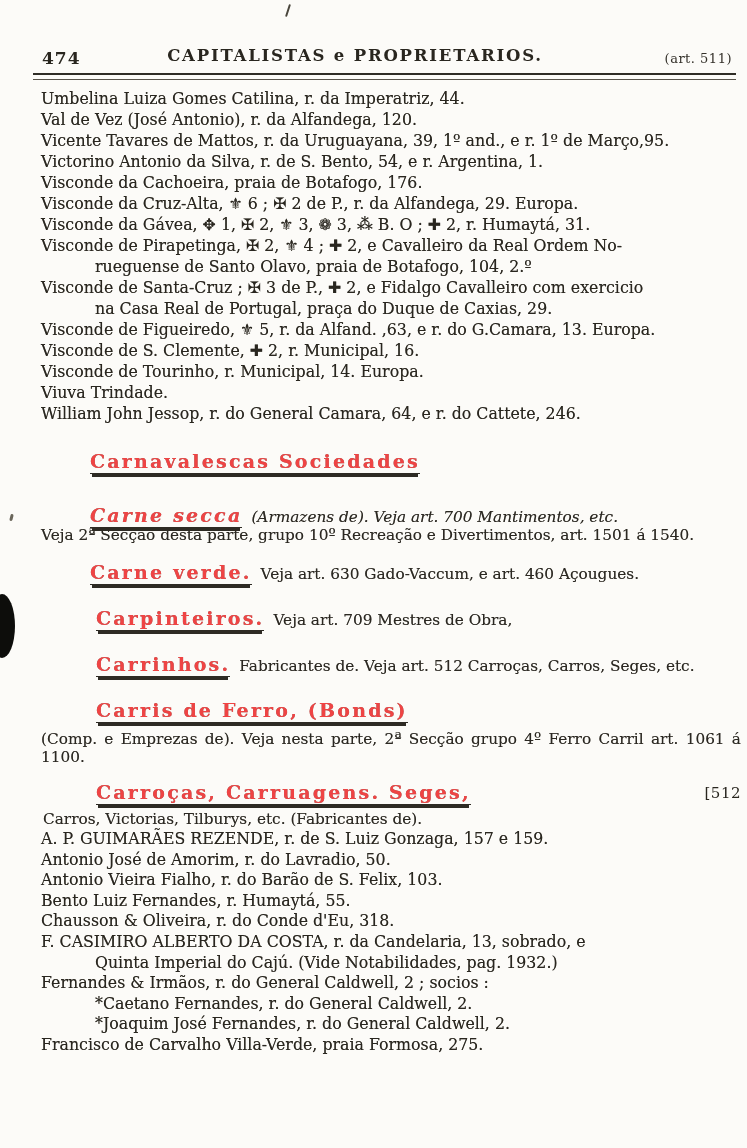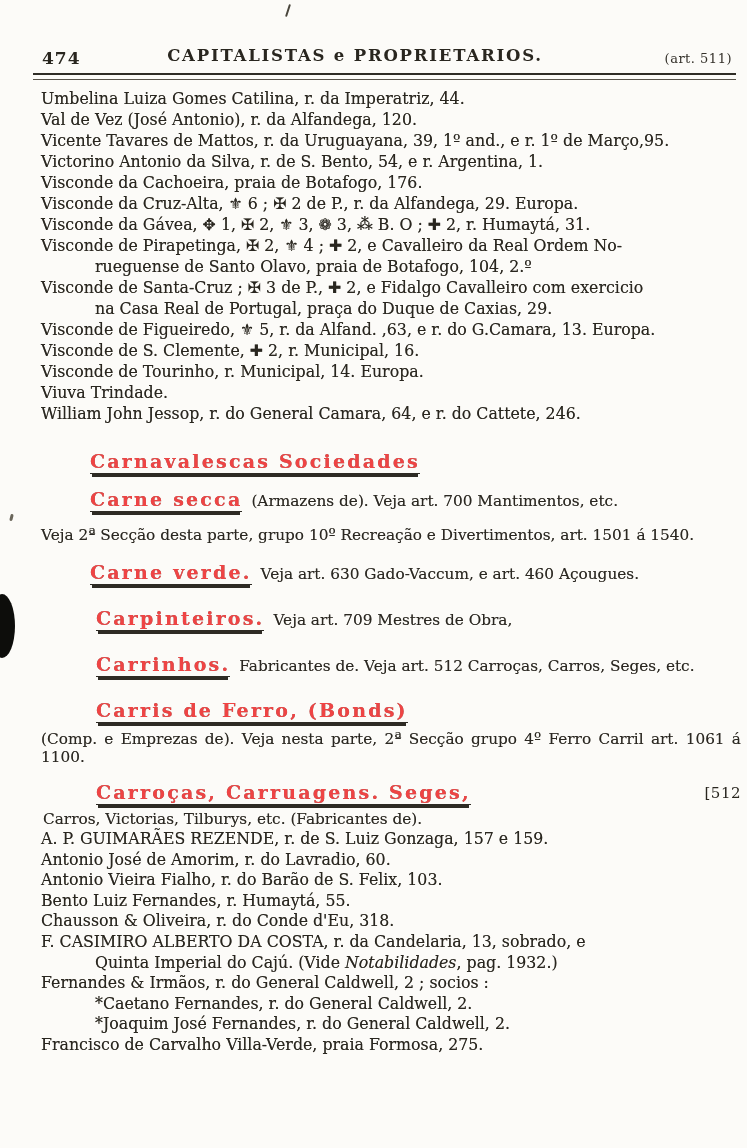--- a/index.html
+++ b/index.html
@@ -14,21 +14,21 @@
   .header-row{left:34px;top:46px;width:702px;height:24px;}
   .page-num{position:absolute;left:8px;top:2px;font-size:17px;font-weight:bold;letter-spacing:1px;}
   .header-title{position:absolute;left:0;right:60px;top:0;text-align:center;font-size:16.5px;font-weight:bold;letter-spacing:1.8px;}
   .header-art{position:absolute;right:4px;top:5px;font-size:13px;letter-spacing:.5px;color:#34312a;}
   .header-rule{left:33px;top:73px;width:703px;height:4px;border-top:2.5px solid #2f2d26;border-bottom:1px solid #57534a;}
   
   .entries{left:41px;top:88px;width:702px;font-size:15.8px;line-height:21px;white-space:nowrap;}
   .entries2{left:41px;top:829px;width:702px;font-size:15.8px;line-height:20.6px;white-space:nowrap;}
   .entry{text-shadow:0 0 .4px rgba(45,42,33,.55);}
   .entry.ind{padding-left:54px;}
-  .it{font-style:italic;}
+  .it{}
   
   .hd{
     display:inline-block;font-size:19px;font-weight:bold;letter-spacing:2.2px;
     color:#ef4444;padding-bottom:1px;
     border-bottom:1.5px solid #2e2b24;
     box-shadow:0 5px 0 -2px #2e2b24;
     text-shadow:0 0 .5px rgba(40,37,28,.6);
   }
   .sec-body{font-size:15.3px;color:#2b2822;text-shadow:0 0 .4px rgba(45,42,33,.5);}
   .inline-sec{white-space:nowrap;}
@@ -72,21 +72,21 @@
     <div class="entry">Visconde de Tourinho, r. Municipal, 14. Europa.</div>
     <div class="entry">Viuva Trindade.</div>
     <div class="entry">William John Jessop, r. do General Camara, 64, e r. do Cattete, 246.</div>
   </div>
 
 <div class="abs" style="left:90px;top:450px;">
   <span class="hd">Carnavalescas Sociedades</span>
 </div>
 <div class="abs sec-body" style="left:41px;top:482px;width:702px;white-space:nowrap;margin-top:44px;">Veja 2ª Secção desta parte, grupo 10º Recreação e Divertimentos, art. 1501 á 1540.</div>
 
-<div class="abs inline-sec" style="left:90px;top:488px;">
+<div class="abs inline-sec" style="left:90px;top:504px;font-style:italic;">
   <span class="hd">Carne secca</span><span class="tail sec-body">(Armazens de). Veja art. 700 Mantimentos, etc.</span>
 </div>
 
 <div class="abs inline-sec" style="left:90px;top:561px;">
   <span class="hd">Carne verde.</span><span class="tail sec-body">Veja art. 630 Gado-Vaccum, e art. 460 Açougues.</span>
 </div>
 
 <div class="abs inline-sec" style="left:96px;top:607px;">
   <span class="hd">Carpinteiros.</span><span class="tail sec-body">Veja art. 709 Mestres de Obra,</span>
 </div>
@@ -102,21 +102,21 @@
 
 <div class="abs" style="left:96px;top:781px;right:0;">
   <span class="hd">Carroças, Carruagens. Seges,</span>
   <span class="margin-ref">[512</span>
 </div>
 <div class="abs sec-body" style="left:43px;top:810px;width:700px;white-space:nowrap;">Carros, Victorias, Tilburys, etc. (Fabricantes de).</div>
 
 <div class="abs entries2">
 
 <div class="entry">A. P. GUIMARÃES REZENDE, r. de S. Luiz Gonzaga, 157 e 159.</div>
-    <div class="entry">Antonio José de Amorim, r. do Lavradio, 60.</div>
+    <div class="entry">Antonio José de Amorim, r. do Lavradio, 50.</div>
     <div class="entry">Antonio Vieira Fialho, r. do Barão de S. Felix, 103.</div>
     <div class="entry">Bento Luiz Fernandes, r. Humaytá, 55.</div>
     <div class="entry">Chausson &amp; Oliveira, r. do Conde d'Eu, 318.</div>
     <div class="entry">F. CASIMIRO ALBERTO DA COSTA, r. da Candelaria, 13, sobrado, e</div>
     <div class="entry ind"><span>Quinta Imperial do Cajú. (Vide </span><span class="it">Notabilidades</span><span>, pag. 1932.)</span></div>
     <div class="entry">Fernandes &amp; Irmãos, r. do General Caldwell, 2 ; socios :</div>
     <div class="entry ind">*Caetano Fernandes, r. do General Caldwell, 2.</div>
     <div class="entry ind">*Joaquim José Fernandes, r. do General Caldwell, 2.</div>
     <div class="entry">Francisco de Carvalho Villa-Verde, praia Formosa, 275.</div>
   </div>

